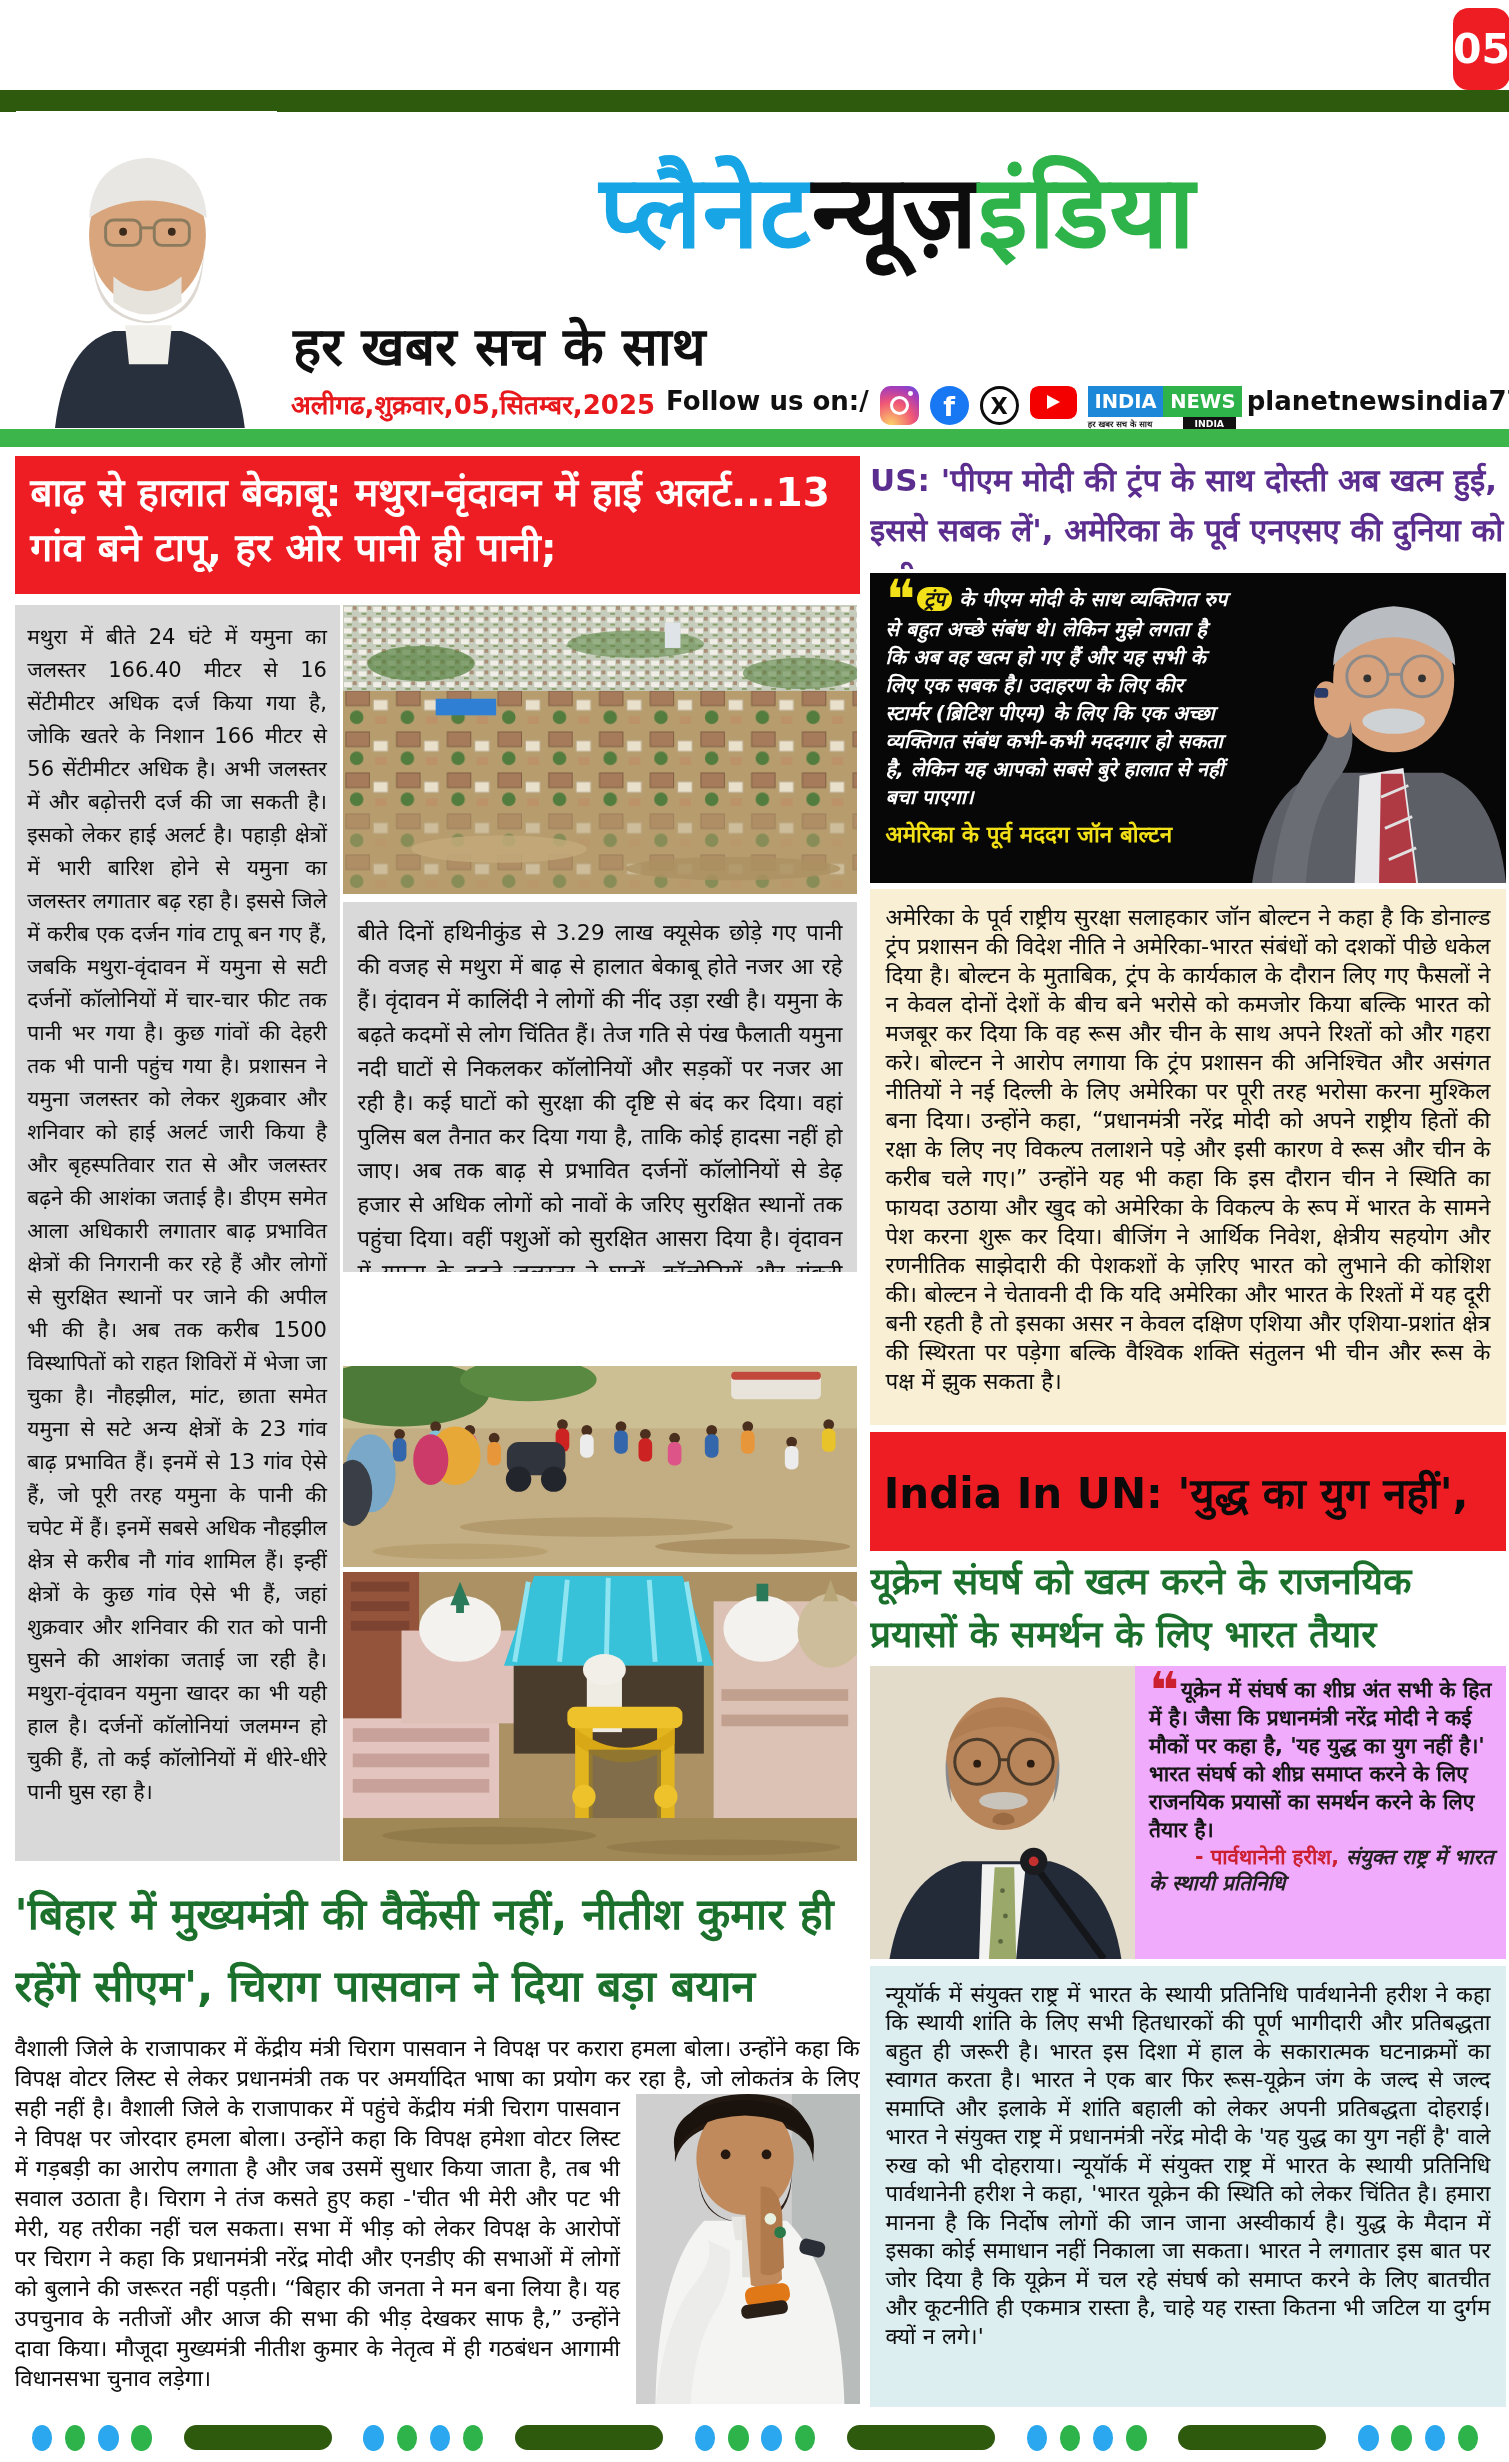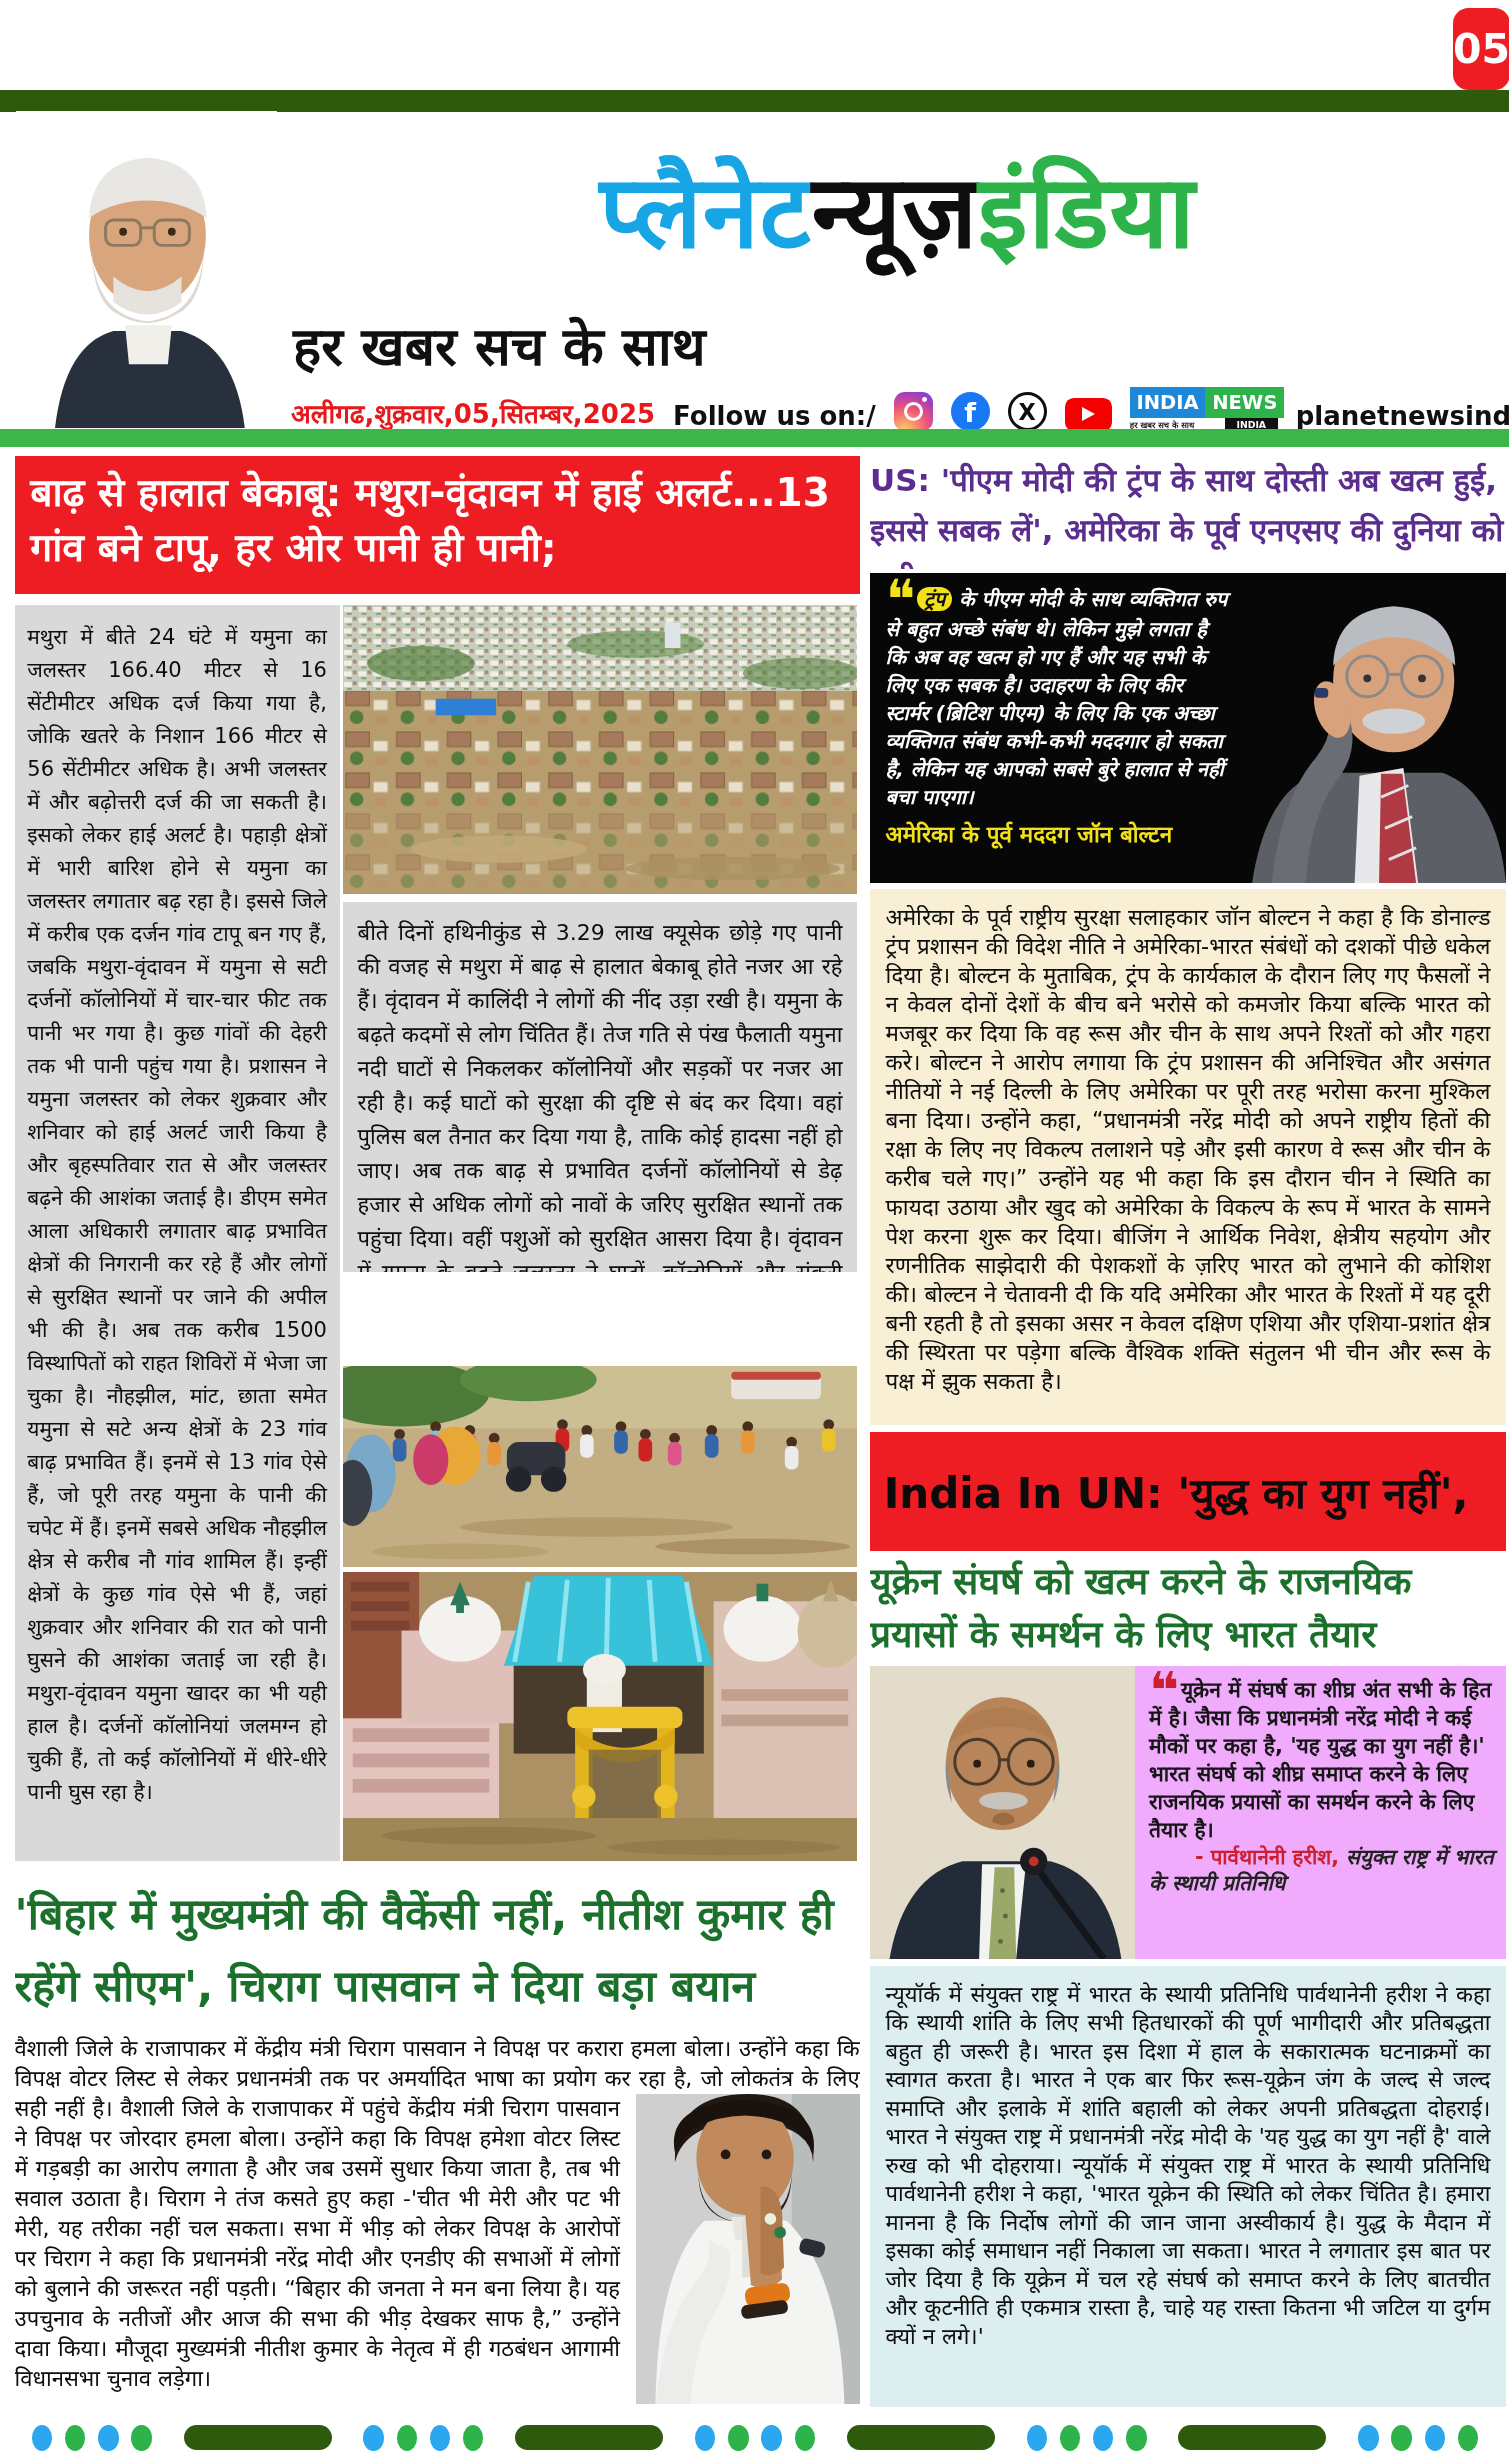--- a/index.html
+++ b/index.html
@@ -11,21 +11,21 @@
   .badge01{left:1453px;top:7.8px;width:57px;height:82px;background:#ee1c23;border-radius:15.6px;
            display:flex;align-items:center;justify-content:center;color:#fff;font-size:41px;font-weight:900;z-index:3;}
   .bar-dark{left:0;top:90px;width:1510px;height:21.5px;background:#2e5a0e;}
   .bar-green{left:0;top:429px;width:1510px;height:17.6px;background:#3cb54a;}
 
   
   .title-row{left:289px;top:115px;width:1217px;height:185px;display:flex;
              align-items:center;justify-content:center;font-size:101px;font-weight:900;letter-spacing:1px;}
   .w-blue{color:#17a5e6;} .w-black{color:#0d0d0d;} .w-green{color:#2db34a;}
   .tagline{left:293px;top:308px;width:878px;font-size:53px;font-weight:800;color:#101010;}
-  .date-row{left:291px;top:386px;width:1217px;height:45px;display:flex;gap:18px;align-items:flex-end;}
+  .date-row{left:291px;top:386px;width:1217px;height:45px;display:flex;gap:11px;align-items:flex-start;}
   .dateline{color:#e8191c;font-weight:800;font-size:26px;white-space:nowrap;}
   .follow{color:#101010;font-weight:800;font-size:26px;white-space:nowrap;}
   .icon-ig{width:39px;height:39px;border-radius:10.7px;position:relative;flex:none;
            background:radial-gradient(circle at 28% 100%,#fdd367 0%,#f05576 48%,#a63db8 78%,#5b4fe9 100%);}
   .icon-ig::before{content:"";position:absolute;left:9.8px;top:9.8px;width:13.7px;height:13.7px;border:3.4px solid #fff;border-radius:50%;}
   .icon-ig::after{content:"";position:absolute;right:5.9px;top:4.9px;width:4.9px;height:4.9px;background:#fff;border-radius:50%;}
   .icon-fb{width:39px;height:39px;border-radius:50%;background:#1877f2;color:#fff;font-weight:900;font-size:27px;
            display:flex;align-items:flex-end;justify-content:center;line-height:37px;flex:none;}
   .icon-x{width:33px;height:33px;border-radius:50%;background:#fff;border:3.9px solid #0d0d0d;color:#0d0d0d;
           font-weight:900;font-size:22.4px;display:flex;align-items:center;justify-content:center;flex:none;}

